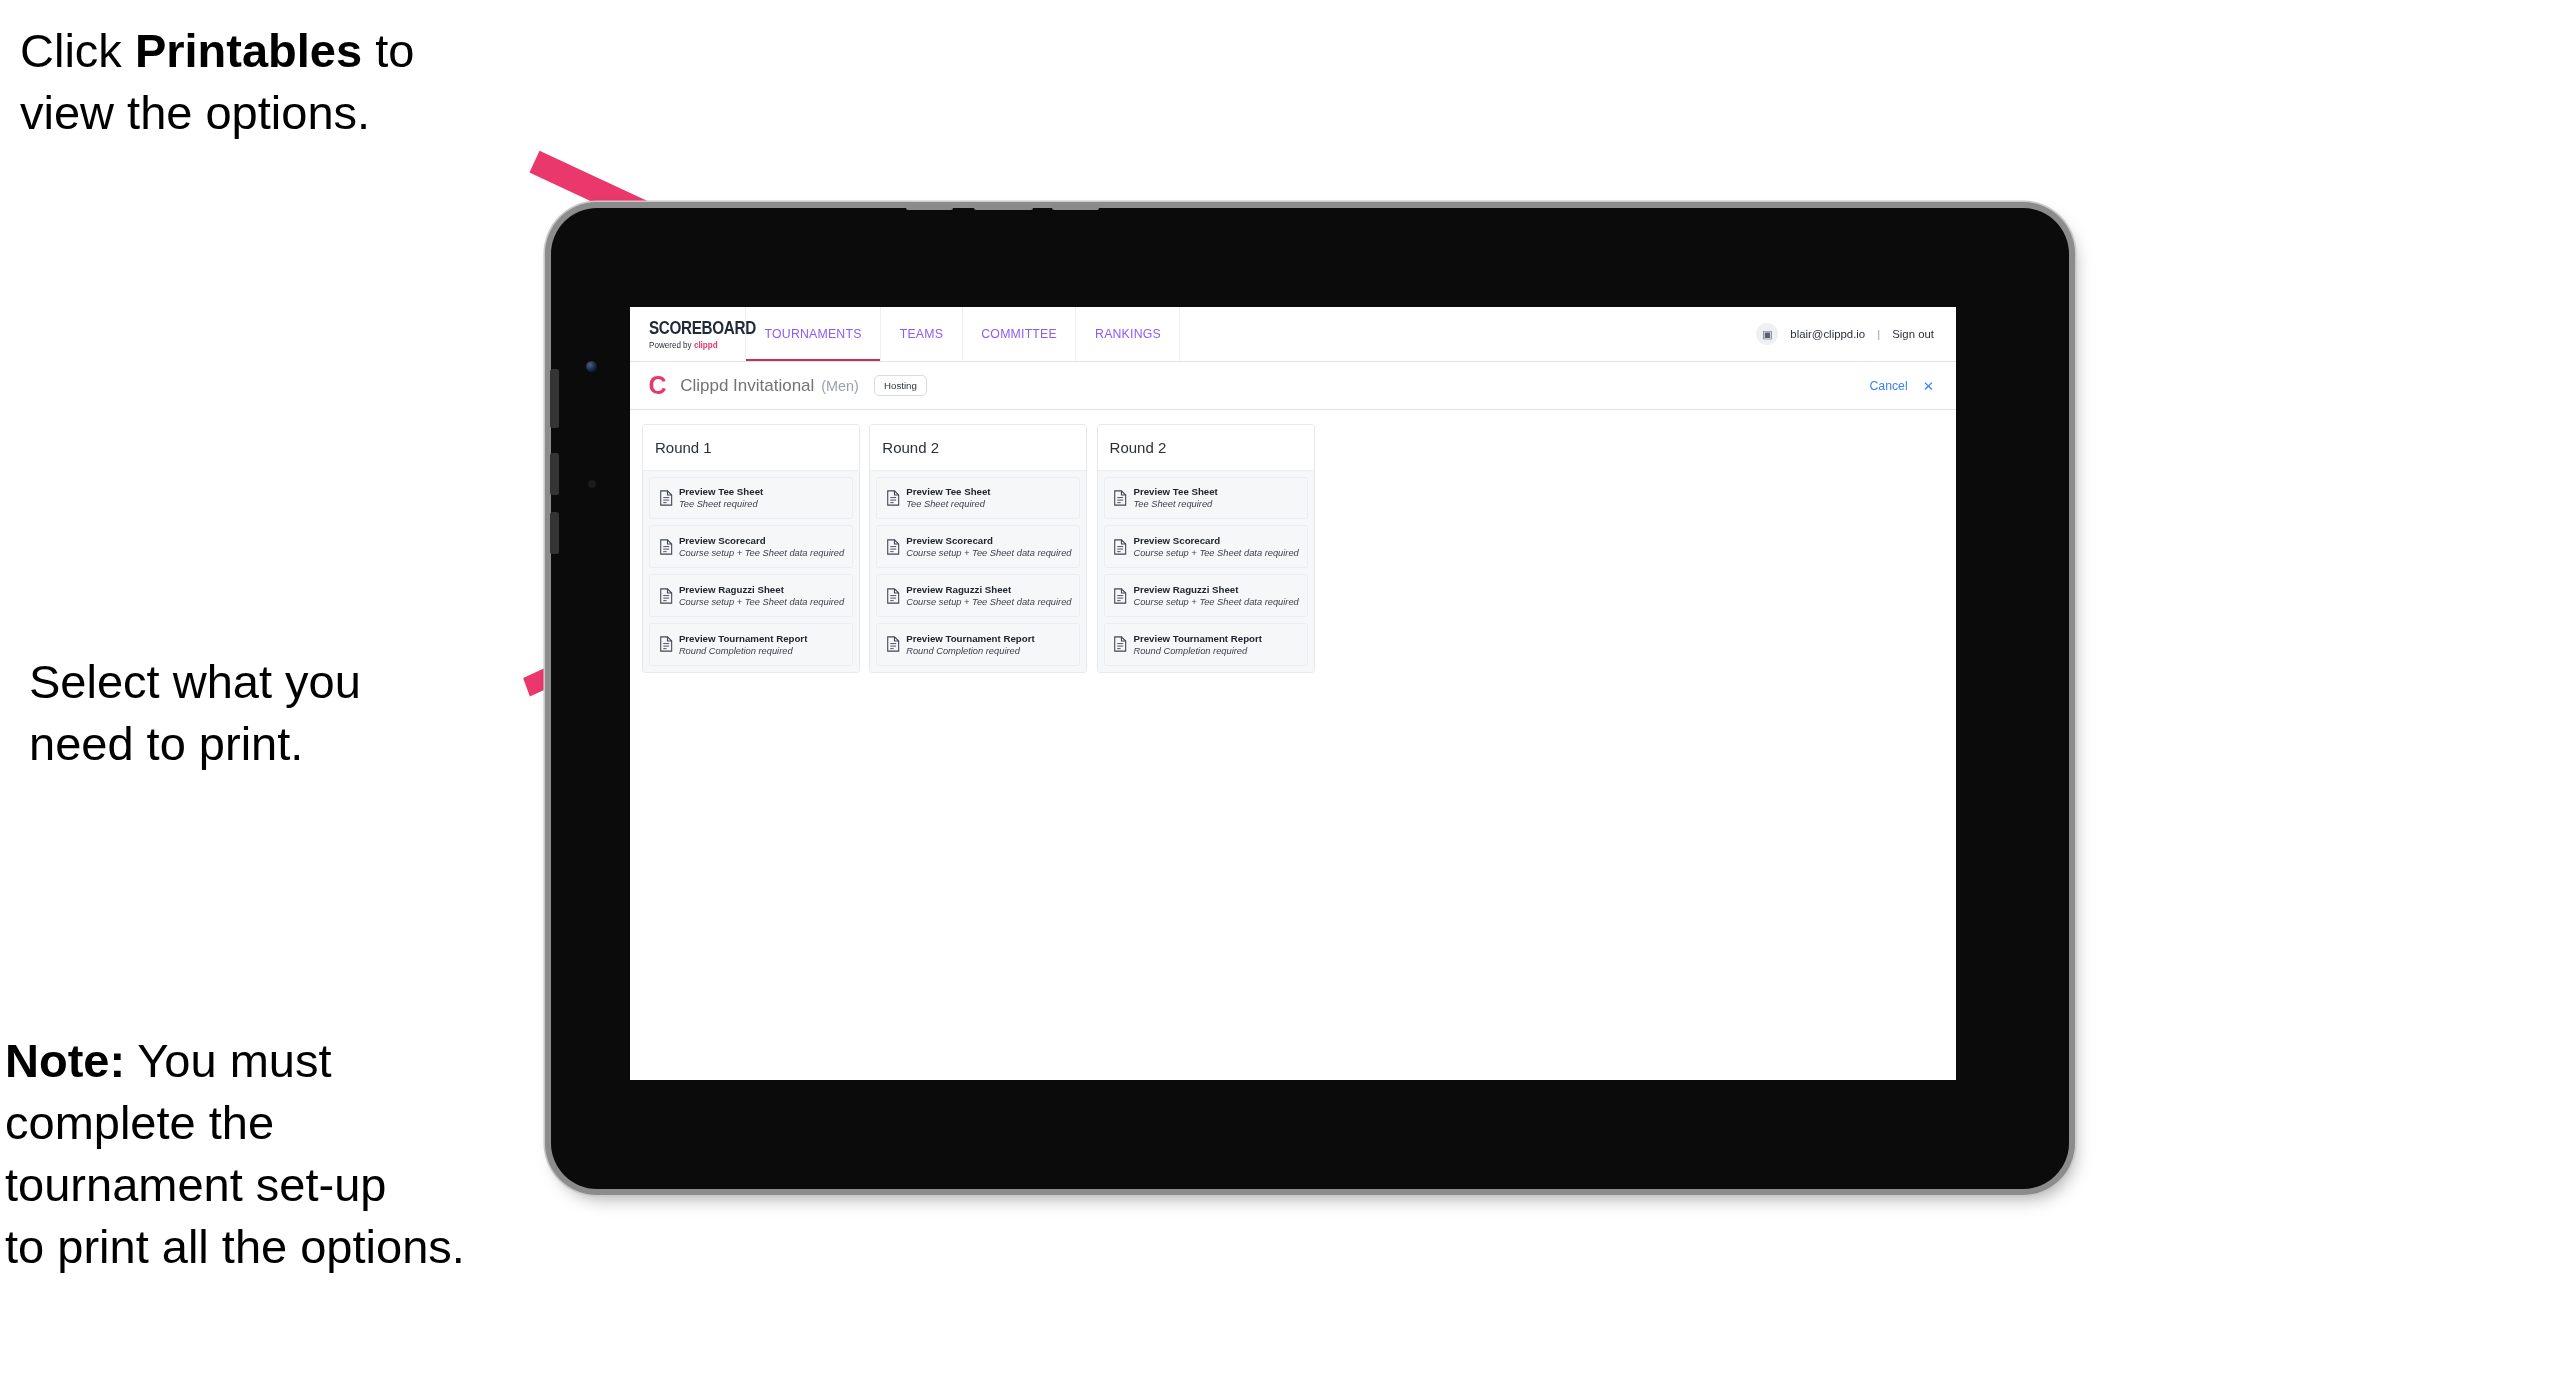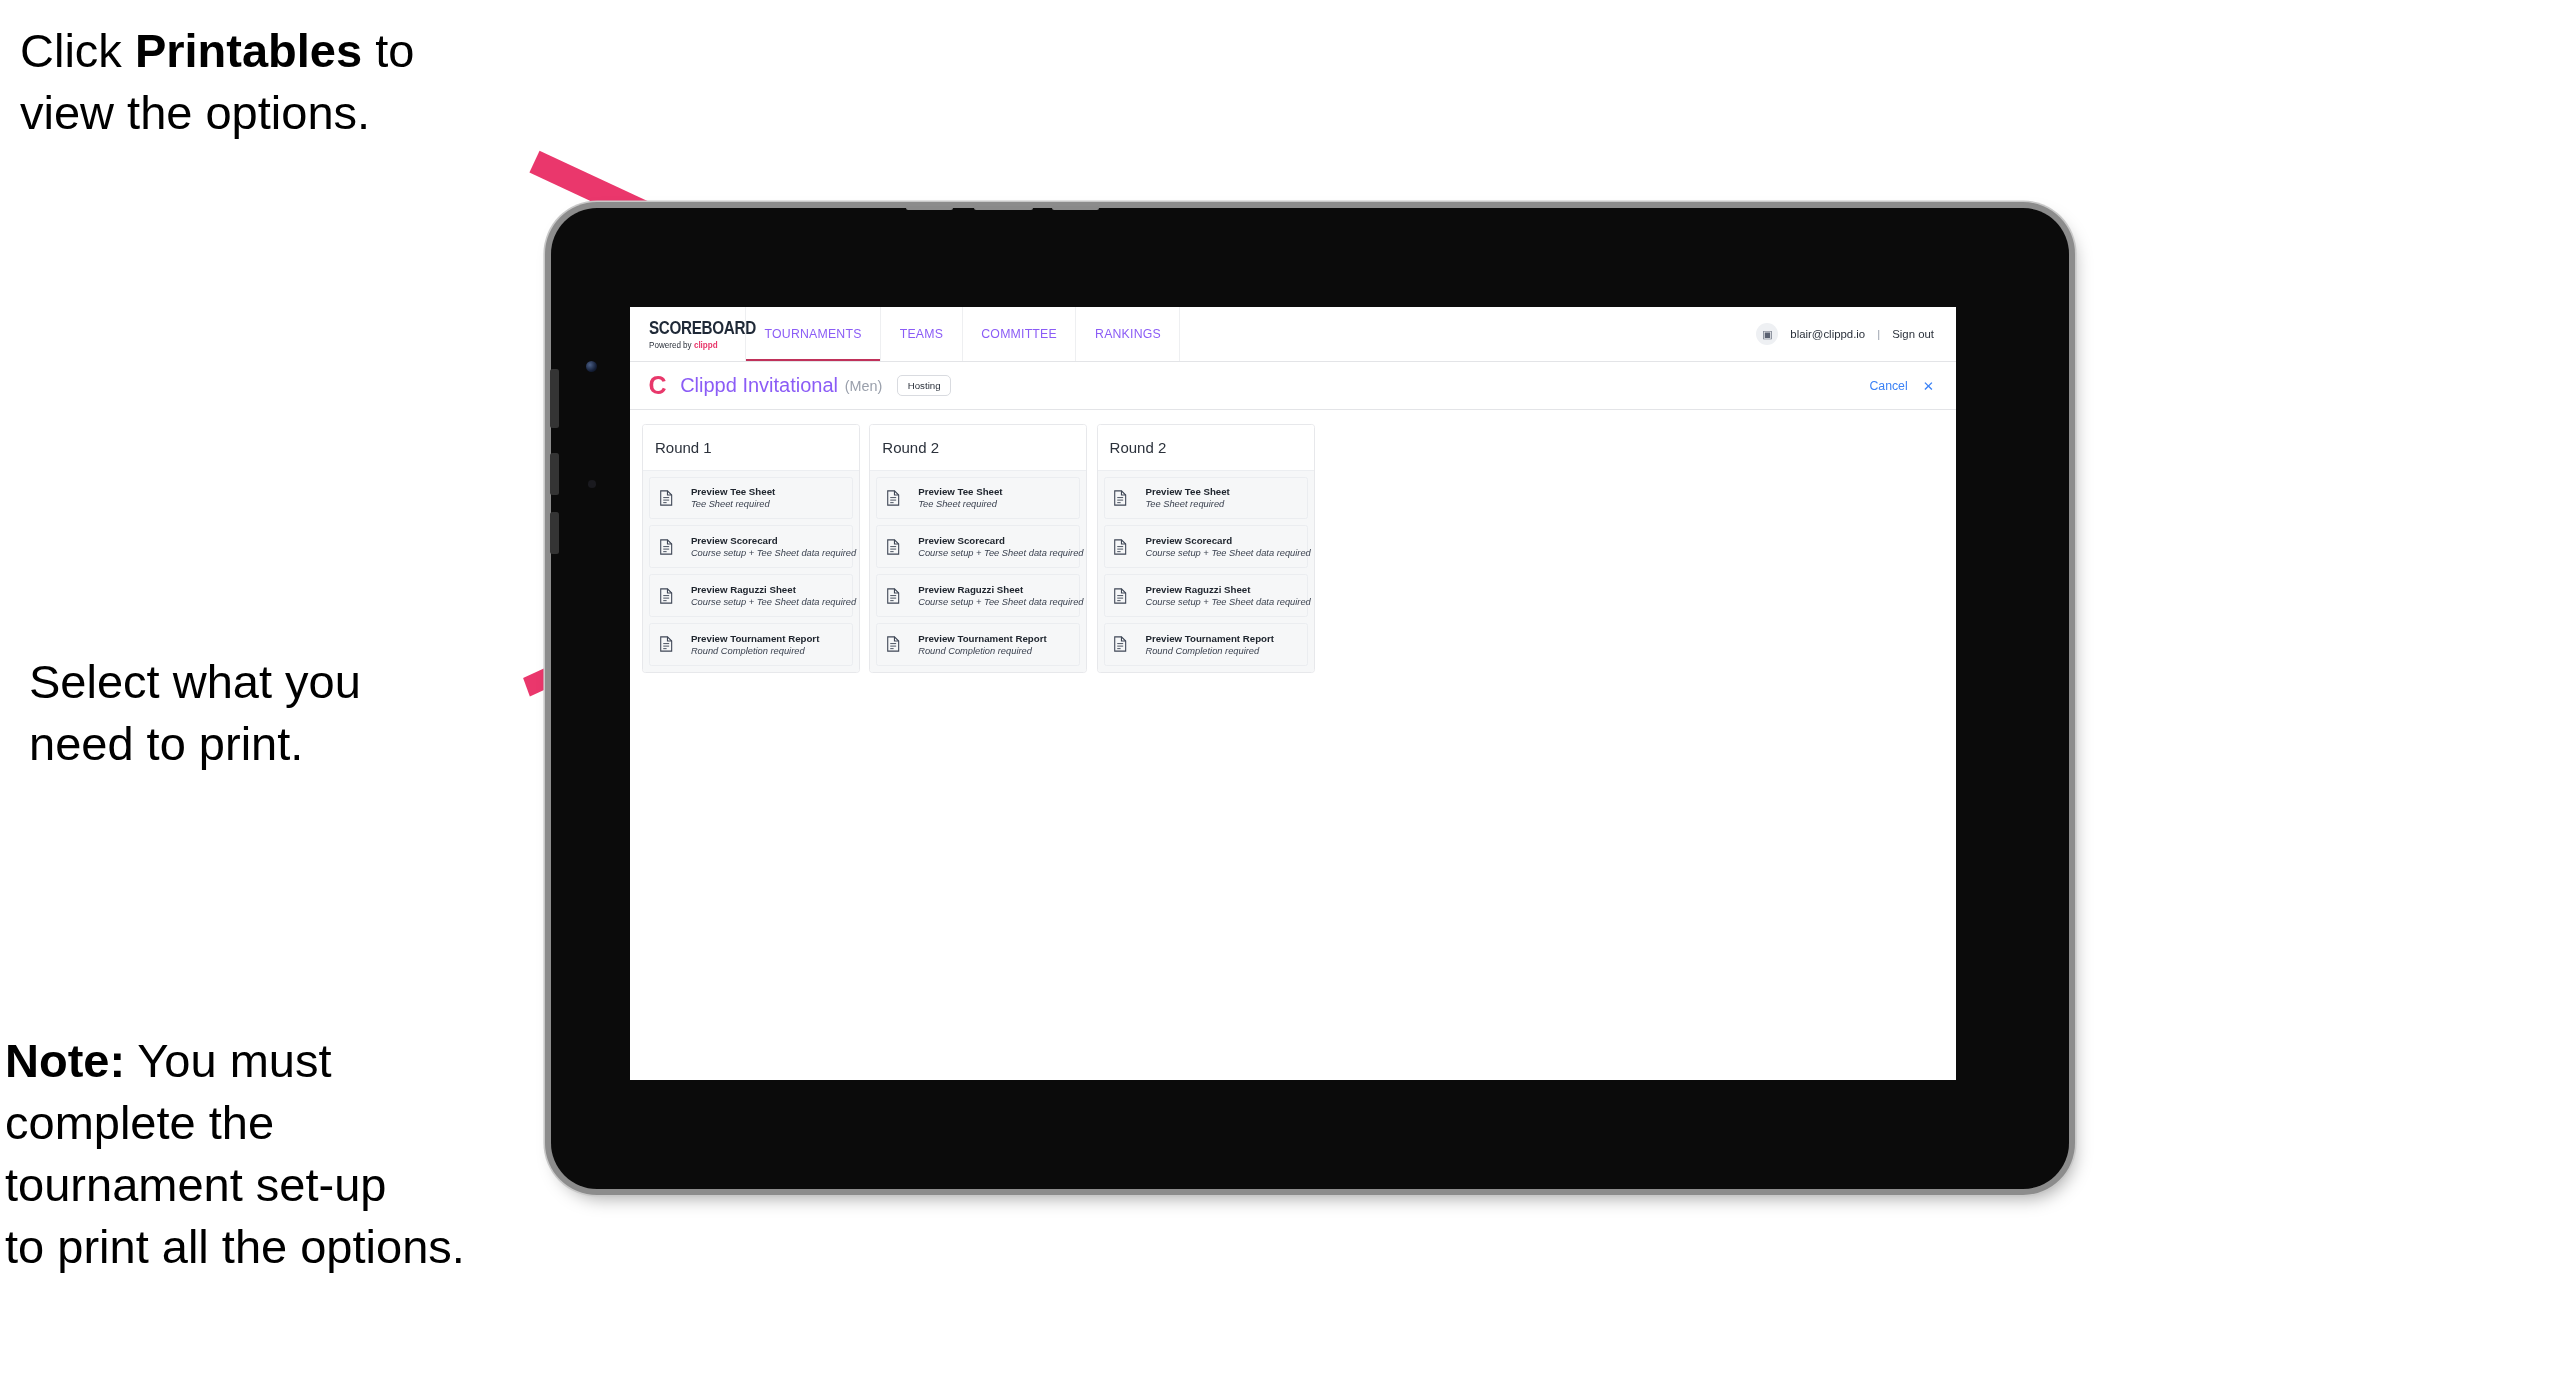--- a/index.html
+++ b/index.html
@@ -214,22 +214,22 @@
   }
   #clippd-mark {
     font-size: 25px;
     font-weight: 700;
     color: #e8386b;
     line-height: 1;
     margin-right: 13.5px;
     font-family: "Liberation Sans", sans-serif;
   }
   #tourney-name {
-    font-size: 20px;
-    color: #8b5cf6;
+    font-size: 17px;
+    color: #737373;
   }
   #tourney-gender {
     font-size: 14.4px;
     color: #9aa0ac;
     margin-left: 6.8px;
   }
   #hosting-badge {
     margin-left: 15px;
     border: 0.8px solid #d9dbe0;
     border-radius: 5px;
@@ -300,21 +300,21 @@
     flex-direction: column;
     gap: 6px;
   }
   .doc-row {
     background: #f6f7f8;
     border: 0.8px solid #ebedf0;
     border-radius: 2.5px;
     padding: 7.6px 8.5px;
     display: flex;
     align-items: center;
-    gap: 18px;
+    gap: 6px;
     cursor: pointer;
   }
   .doc-icon {
     flex: 0 0 auto;
     width: 14.4px;
     height: 16px;
     color: #3f4756;
     display: block;
   }
   .doc-text { min-width: 0; }

